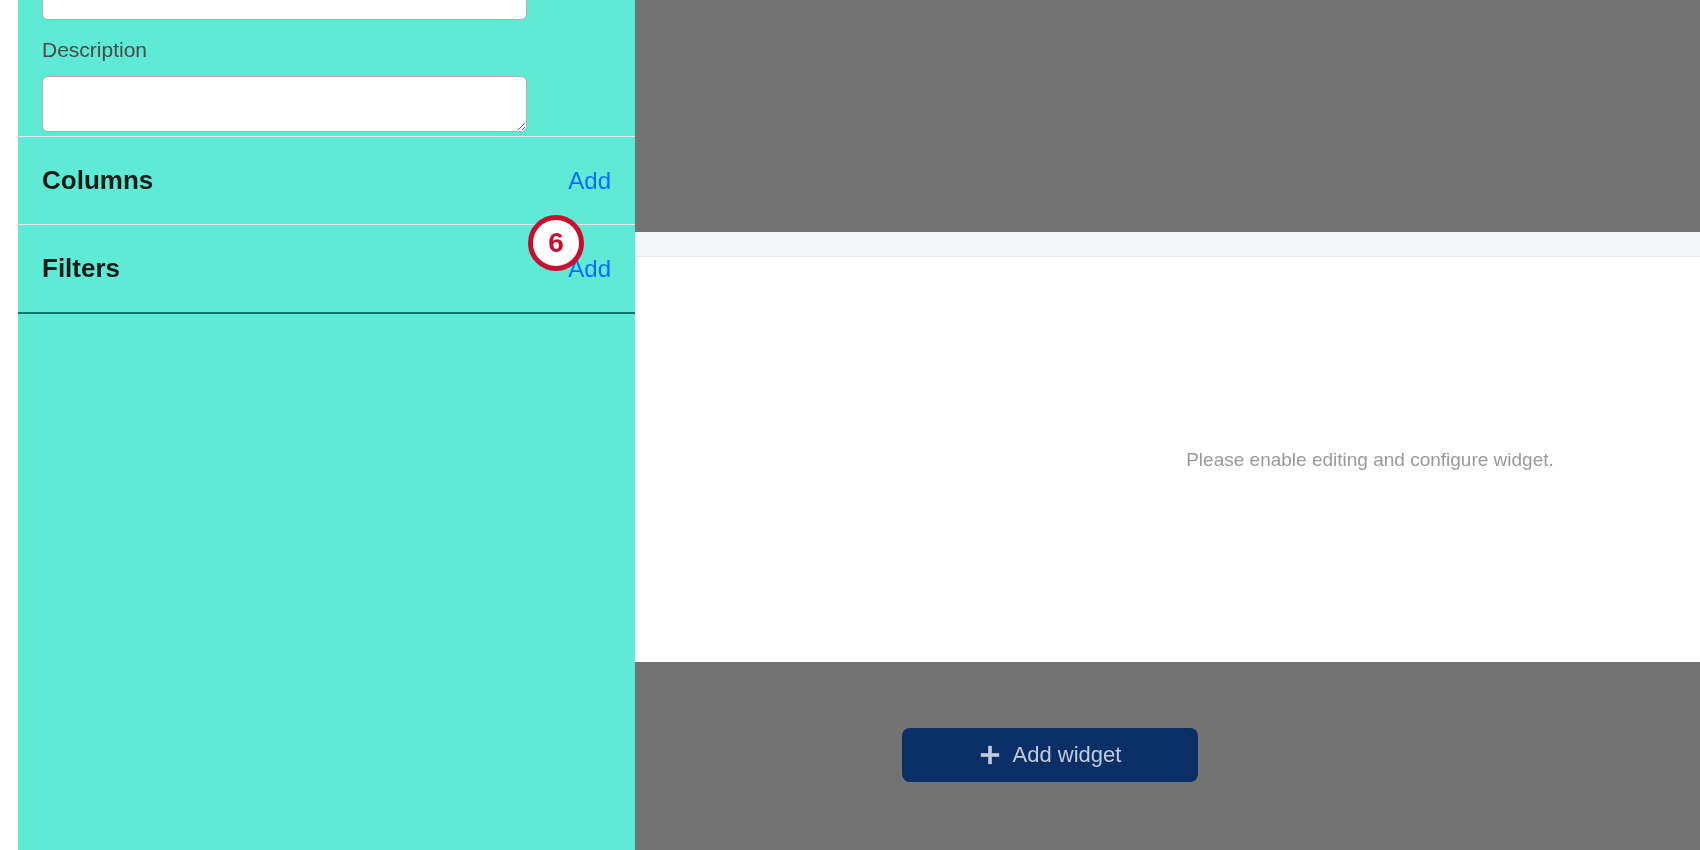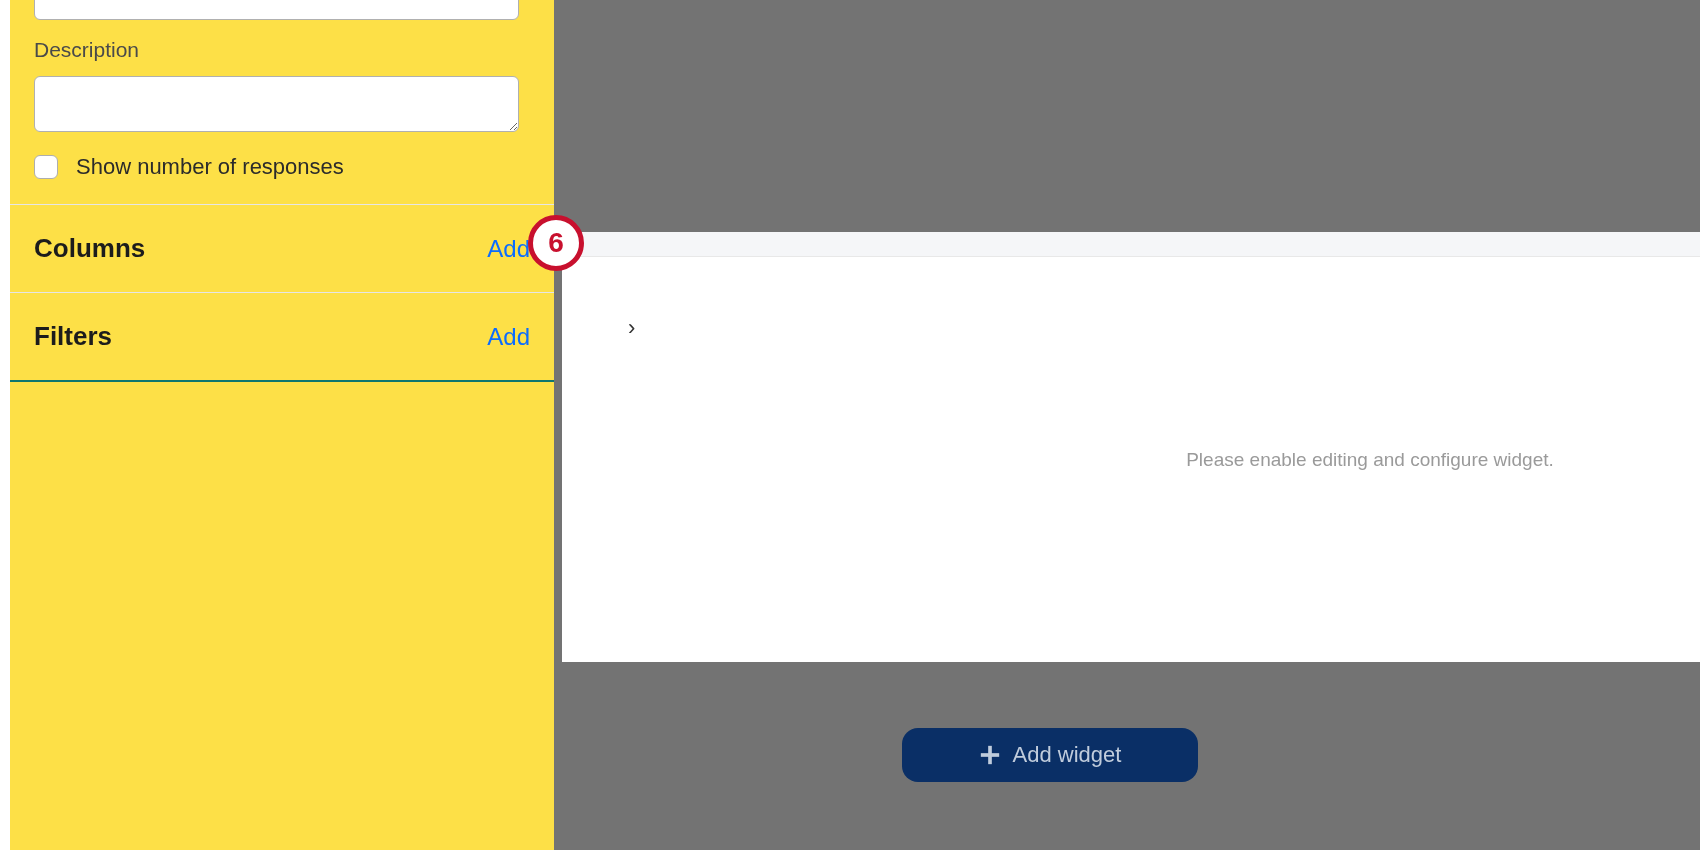--- a/index.html
+++ b/index.html
@@ -10,25 +10,25 @@
     body {
       font-family: -apple-system, BlinkMacSystemFont, "Segoe UI", Helvetica, Arial, sans-serif;
       width: 1700px;
       height: 850px;
       overflow: hidden;
       position: relative;
       background: #fff;
     }
     .sidebar {
       position: absolute;
-      left: 10px;
-      top: 0;
-      width: 544px;
-      height: 850px;
-      background: #fde047;
+      left: 18px;
+      top: 0;
+      width: 617px;
+      height: 850px;
+      background: #5eead4;
       z-index: 20;
     }
     .sidebar-inner {
       padding: 0;
     }
     .top-input-wrap {
       padding: 0 24px;
       margin-top: -18px;
     }
     .top-input {
@@ -173,21 +173,21 @@
       color: #9a9a9a;
       padding-left: 478px;
     }
     .ov-addwidget {
       position: absolute;
       left: 370px;
       top: 728px;
       width: 296px;
       height: 54px;
       background: #0a2f66;
-      border-radius: 16px;
+      border-radius: 8px;
       display: flex;
       align-items: center;
       justify-content: center;
       gap: 12px;
       color: #c0ccdc;
       font-size: 22px;
       font-weight: 500;
       cursor: pointer;
     }
     .plus-icon {
@@ -244,24 +244,20 @@
 
 <div class="sidebar">
   <div class="sidebar-inner">
     <div class="top-input-wrap">
       <input type="text" class="top-input" style="">
     </div>
     <div class="desc-section">
       <div class="desc-label">Description</div>
       <textarea class="desc-textarea" style=""></textarea>
     </div>
-    <div class="checkbox-row">
-      <div class="checkbox-box"></div>
-      <span class="checkbox-label">Show number of responses</span>
-    </div>
     <div class="section-row">
       <span class="section-title">Columns</span>
       <span class="add-link">Add</span>
     </div>
     <div class="section-row last">
       <span class="section-title">Filters</span>
       <span class="add-link">Add</span>
     </div>
   </div>
 </div>

